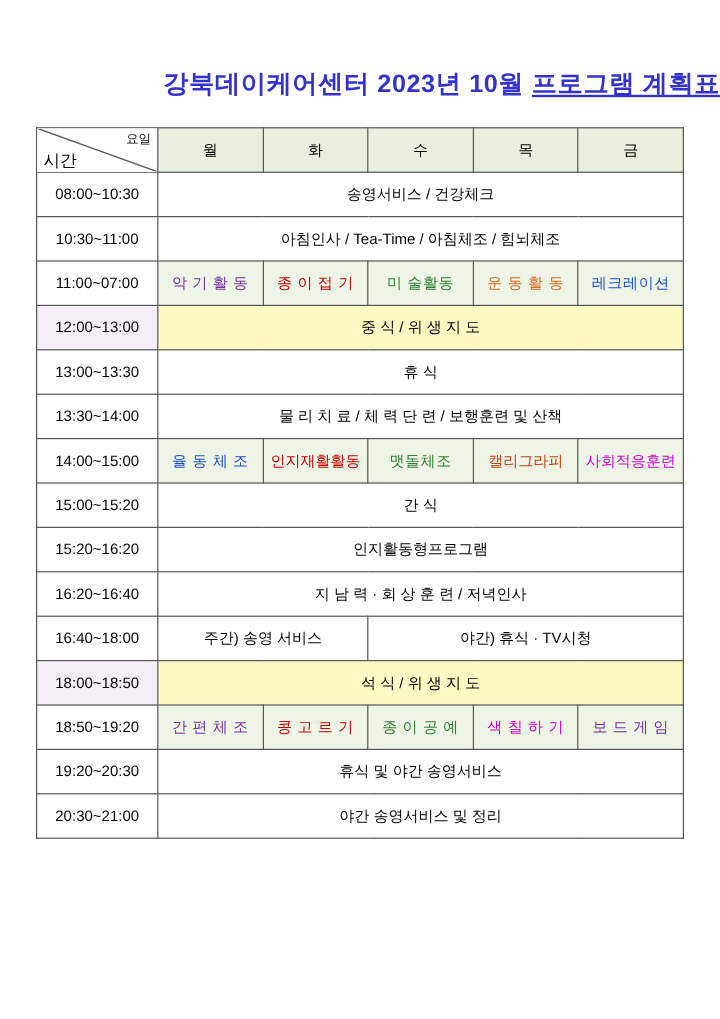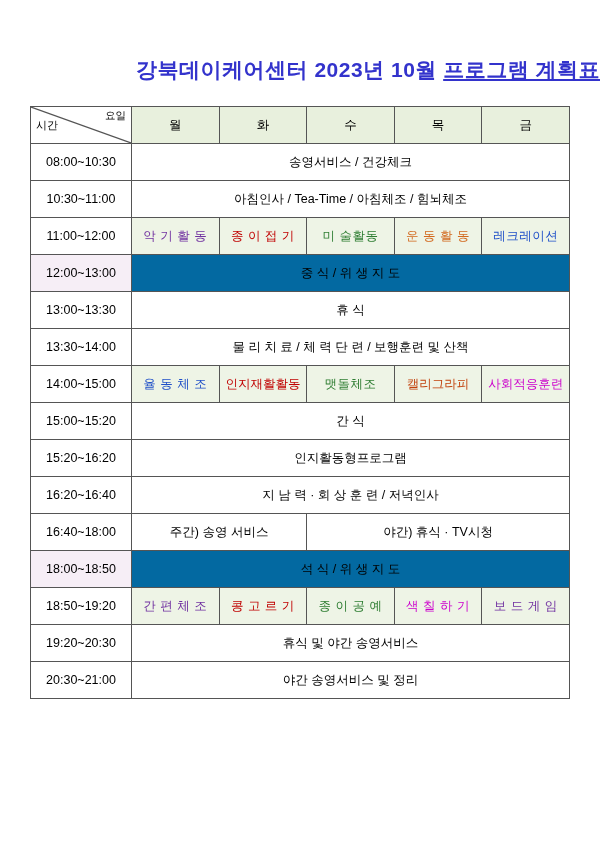--- a/index.html
+++ b/index.html
@@ -58,22 +58,22 @@
   }
   .corner-cell .diag {
     position: absolute;
     left: 0; top: 0;
     width: 100%;
     height: 100%;
   }
   .corner-cell .lbl-time {
     position: absolute;
     left: 5px;
-    bottom: 10px;
-    font-size: 11px;
+    bottom: 0;
+    font-size: 14px;
   }
   .corner-cell .lbl-day {
     position: absolute;
     right: 5px;
     top: 2px;
     font-size: 10.5px;
   }
   .dayhead {
     background: #e8f0dd;
     font-size: 13.5px;
@@ -83,21 +83,21 @@
   .timecell {
     width: 100px;
     font-size: 12.5px;
     text-align: left;
     padding-left: 7px;
   }
   .timecell.shade {
     background: #f6eef6;
   }
   .meal {
-    background: #0369a1;
+    background: #fef9c3;
   }
   .act {
     background: #eef4e6;
     font-weight: bold;
     font-size: 13px;
     letter-spacing: 0.5px;
   }
   .act-sm {
     background: #eef4e6;
     font-weight: bold;
@@ -134,21 +134,21 @@
     <tbody id="tbody">
         <tr>
           <td class="timecell">08:00~10:30</td>
           <td colspan="5" class="full">송영서비스 / 건강체크</td>
         </tr>
         <tr>
           <td class="timecell">10:30~11:00</td>
           <td colspan="5" class="full">아침인사 / Tea-Time / 아침체조 / 힘뇌체조</td>
         </tr>
         <tr>
-          <td class="timecell">11:00~12:00</td>
+          <td class="timecell">11:00~07:00</td>
           <td class="act" style="color: rgb(112, 48, 160); margin-top: 36px;">악 기 활 동</td>
           <td class="act" style="color: rgb(192, 0, 0);">종 이 접 기</td>
           <td class="act" style="color: rgb(46, 125, 50);">미 술활동</td>
           <td class="act" style="color: rgb(210, 105, 30);">운 동 활 동</td>
           <td class="act" style="color: rgb(32, 80, 200);">레크레이션</td>
         </tr>
         <tr>
           <td class="timecell shade">12:00~13:00</td>
           <td colspan="5" class="full meal">중 식 / 위 생 지 도</td>
         </tr>

